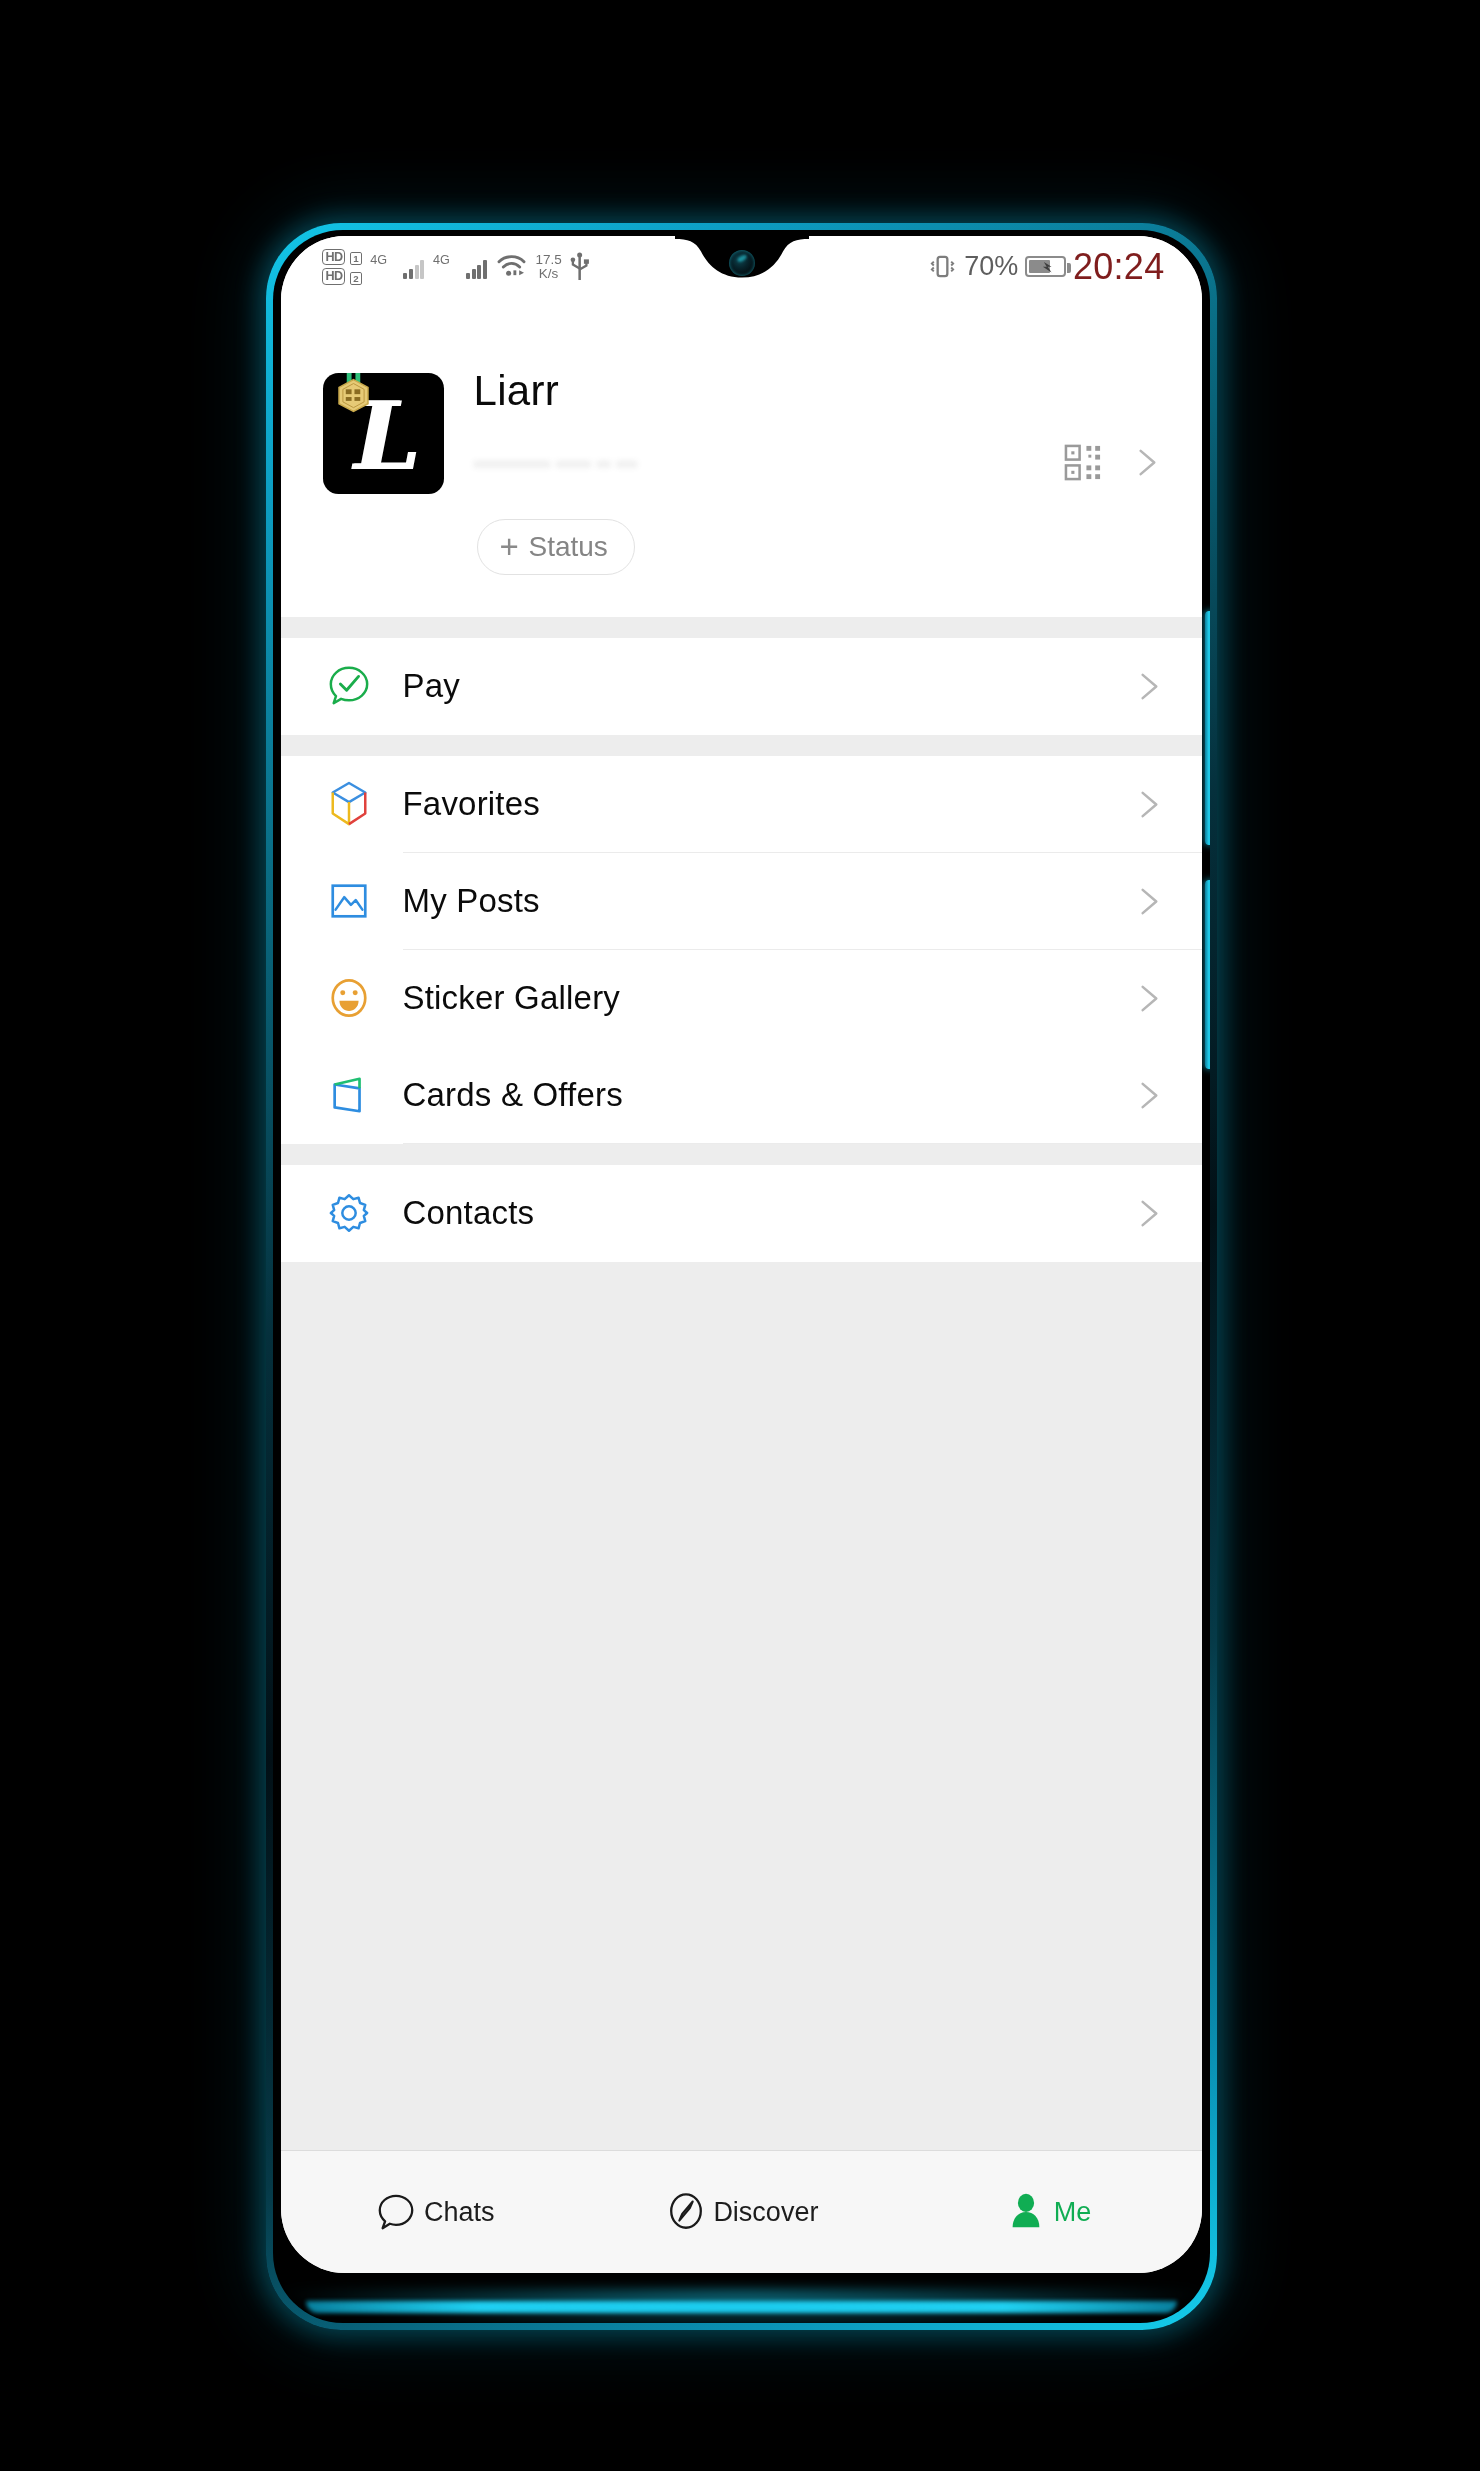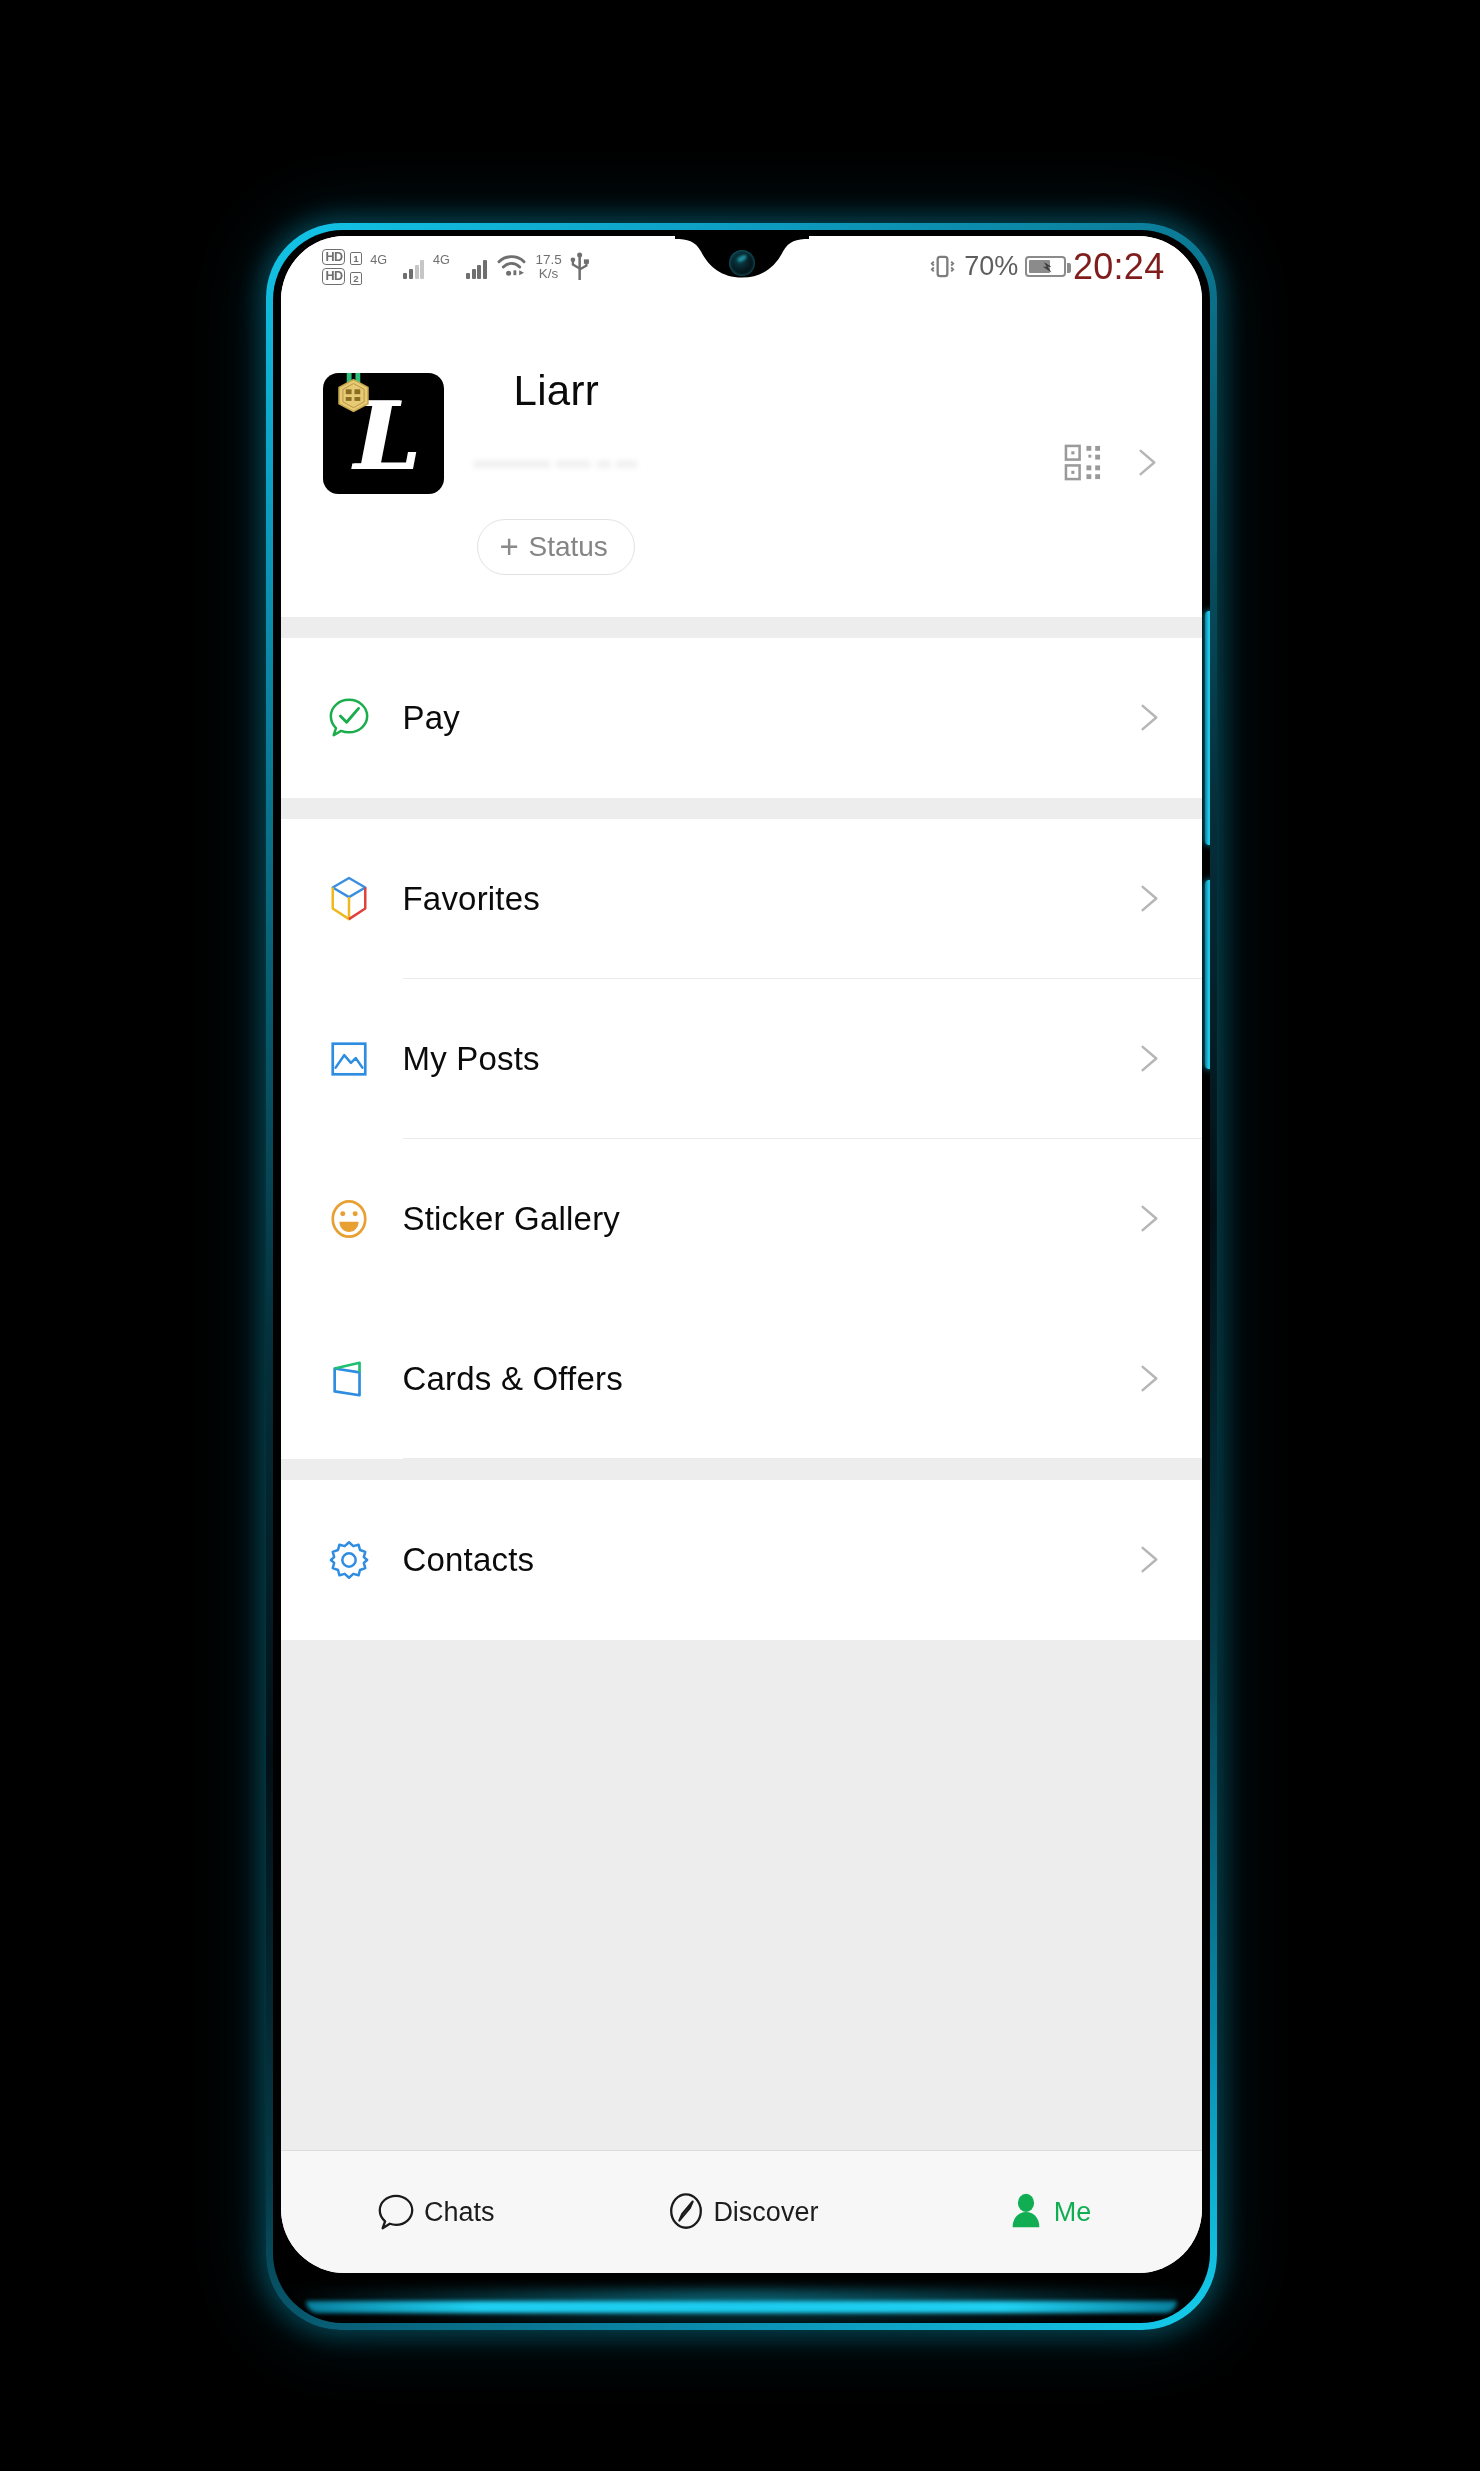--- a/index.html
+++ b/index.html
@@ -143,21 +143,21 @@
     position: absolute; left: 50%; top: 52%; transform: translate(-46%,-50%);
     color: #fff; font-family: "DejaVu Serif", serif;
     font-size: 94px; font-weight: 700; font-style: italic; line-height: 1;
     text-shadow: 1.9px 0 0 #fff;
   }
   #avatar-medal { position: absolute; left: 10.6px; top: -1.9px; width: 39px; height: 54px; }
 
   #profile-info { flex: 1; padding-left: 29px; position: relative; min-height: 121px; }
   #profile-name {
     font-size: 42px; color: #0a0a0a; font-weight: 400;
-    letter-spacing: 0.3px; line-height: 1.05; margin-top: -3.9px; margin-left: 40px;
+    letter-spacing: 0.3px; line-height: 1.05; margin-top: -3.9px;
   }
   #profile-id {
     position: absolute; left: 29px; bottom: 21px; right: 145px; height: 19.3px;
     filter: blur(3.3px); opacity: .20;
     font-size: 20px; color: #555; white-space: nowrap; overflow: hidden;
   }
   #profile-right {
     position: absolute; right: 0; bottom: 11.6px;
     display: flex; align-items: center; gap: 27px;
   }
@@ -167,21 +167,21 @@
     border: 1.9px solid #e2e2e2; border-radius: 33px;
     padding: 10.6px 26px 10.6px 21px;
     color: #858585; font-size: 28px; background: #fff;
   }
   #status-pill .plus { font-size: 33px; line-height: 1; color: #8a8a8a; font-weight: 300; }
 
   .gap { height: 21px; background: #ededed; }
   .group { background: #fff; }
 
   .menu-row {
-    display: flex; align-items: center; height: 160px;
+    display: flex; align-items: center; height: 97px;
     padding: 0 37px 0 42px; position: relative; background: #fff;
   }
   .menu-icon { width: 52px; flex: 0 0 52px; display:flex; align-items:center; justify-content:center; }
   .menu-label { font-size: 33px; color: #0b0b0b; padding-left: 27px; flex: 1; letter-spacing: 0.2px; }
   .row-sep { position: absolute; left: 122px; right: 0; bottom: 0; height: 1px; background: #ebebeb; }
   .chev { width: 33px; height: 33px; flex: 0 0 33px; }
 
   
   #bottom-nav {
     position: absolute; left: 0; right: 0; bottom: 0; height: 123px;

